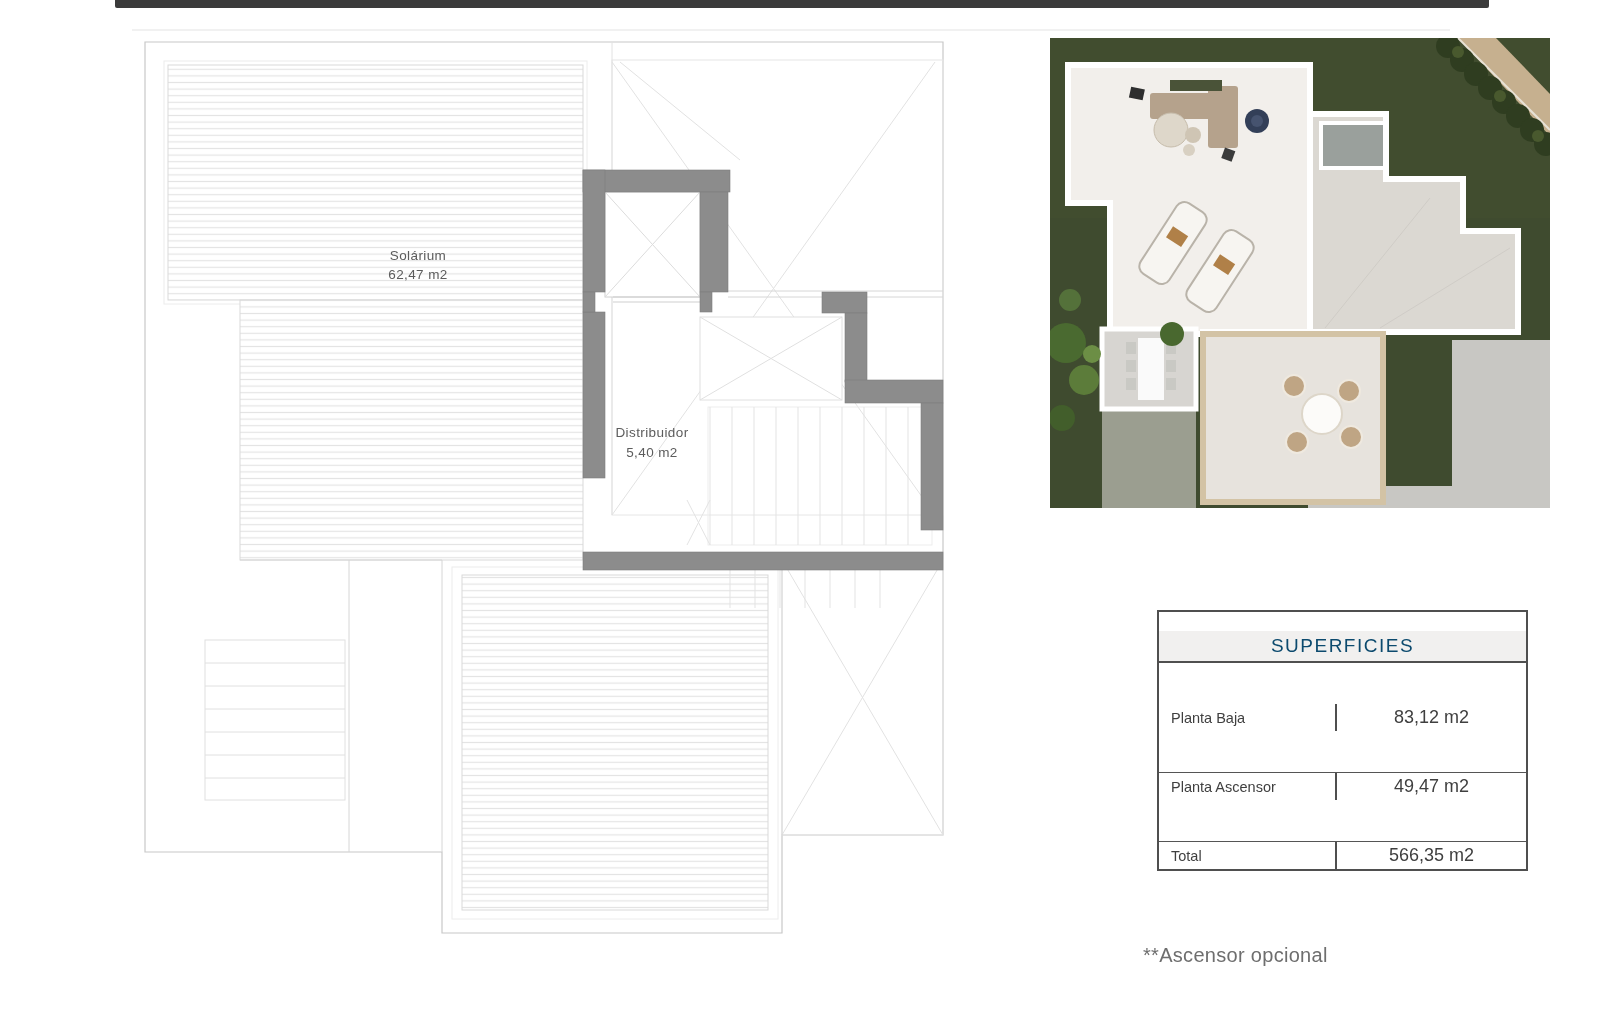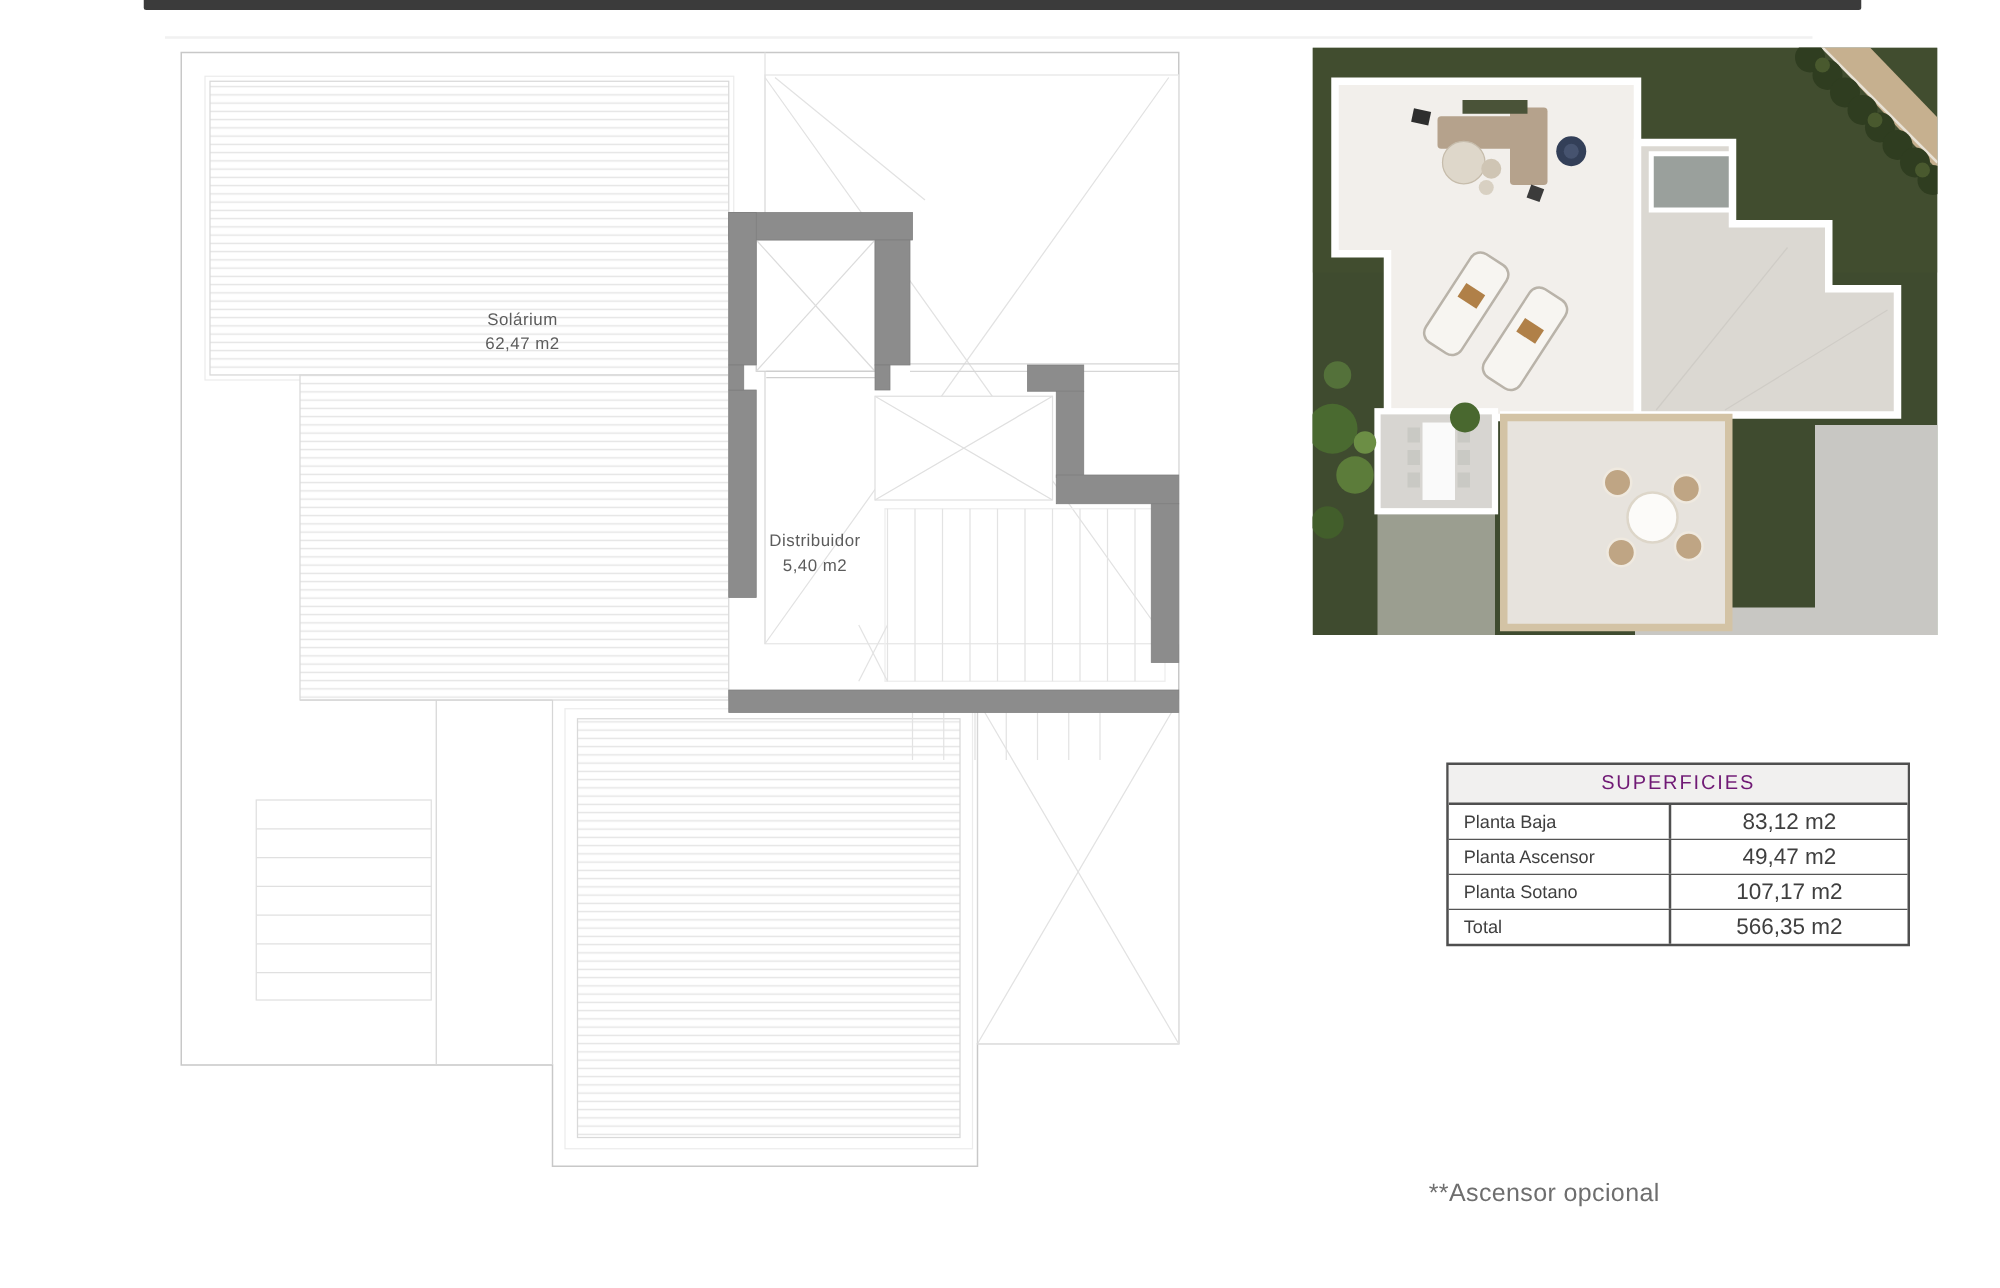--- a/index.html
+++ b/index.html
@@ -11,22 +11,22 @@
   .plan-wrap svg{display:block;}
   svg text{font-family:"Liberation Sans",sans-serif;}
   .plan-label{fill:#5c5c5c;font-size:13.5px;letter-spacing:.4px;}
 
   .photo-wrap{position:absolute;left:1050px;top:38px;width:500px;height:470px;}
 
   .sup-table{position:absolute;left:1157px;top:610px;width:371px;background:#ffffff;
              border:2px solid #4f4f4f;box-sizing:border-box;}
   .sup-header{height:30px;background:#f1f0ef;border-bottom:2px solid #4f4f4f;
               display:flex;align-items:center;justify-content:center;
-              font-size:16px;letter-spacing:1.5px;color:#701a75;}
-  .sup-row{display:flex;height:27px;}
+              font-size:19px;letter-spacing:1.5px;color:#0c4a6e;margin-top:19px;}
+  .sup-row{display:flex;height:27px;margin-top:41px;}
   .sup-row + .sup-row{border-top:1.5px solid #555555;}
   .sup-label{width:178px;border-right:2px solid #4f4f4f;display:flex;align-items:center;
              padding-left:12px;font-size:14.5px;color:#3f3f3f;box-sizing:border-box;}
   .sup-value{flex:1;display:flex;align-items:center;justify-content:center;
              font-size:18px;color:#3f3f3f;}
 
   .footnote{position:absolute;left:1143px;top:944px;font-size:20px;color:#6e6e6e;letter-spacing:.3px;}
 </style>
 </head>
 <body>
@@ -246,22 +246,18 @@
 
   <div class="sup-row">
     <div class="sup-label">Planta Baja</div>
     <div class="sup-value">83,12 m2</div>
   </div>
   <div class="sup-row">
     <div class="sup-label">Planta Ascensor</div>
     <div class="sup-value">49,47 m2</div>
   </div>
   <div class="sup-row">
-    <div class="sup-label">Planta Sotano</div>
-    <div class="sup-value">107,17 m2</div>
-  </div>
-  <div class="sup-row">
     <div class="sup-label">Total</div>
     <div class="sup-value">566,35 m2</div>
   </div>
 </div>
 
 <div class="footnote">**Ascensor opcional</div>
 
 </body></html>

